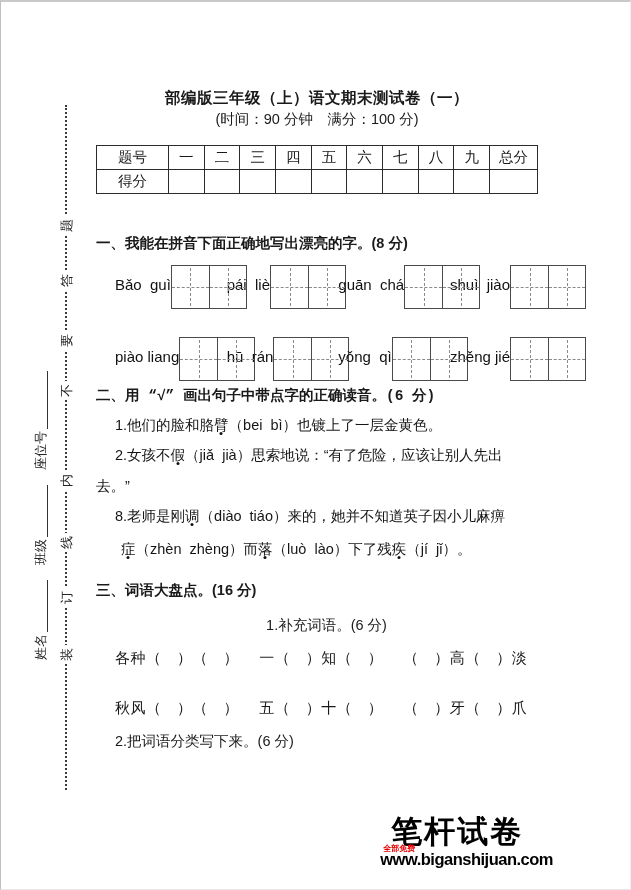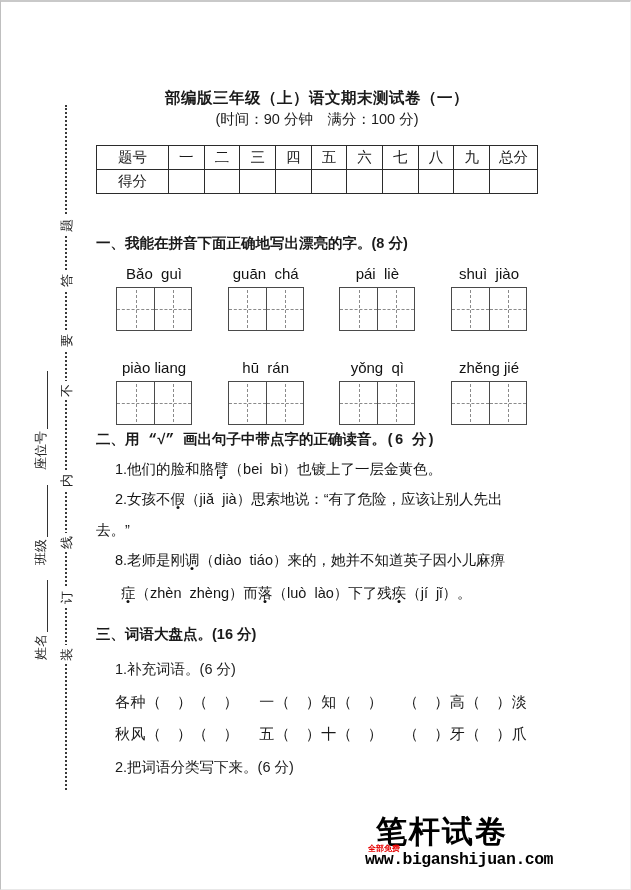--- a/index.html
+++ b/index.html
@@ -49,21 +49,21 @@
   table.score-table td.last { width:48px; }
 
   .sec-heading { font-size:14.5px; font-weight:bold; white-space:pre; }
   .h1 { margin-top:40px; }
   .h2 { margin-top:5px;font-family:Liberation Mono, monospace; }
   .h3 { margin-top:20px; }
 
   .pin-row { display:flex; justify-content:space-between; padding:0 10px 0 19px; }
   .pr1 { margin-top:12px; }
   .pr2 { margin-top:28px;gap:20px; }
-  .char-group { width:78px; display:flex; flex-direction:column; align-items:center; }
+  .char-group { width:78px; display:flex; flex-direction:row; align-items:center; }
   .pin-label { font-size:15px; white-space:pre; margin-bottom:5px; color:#111; }
   .tzg { display:flex; border:1.5px solid #4a4a4a; background:#fff; }
   .tzg-cell { width:37px; height:42px; position:relative; }
   .tzg-cell + .tzg-cell { border-left:1.2px solid #4a4a4a; }
   .tzg-cell::before {
     content:""; position:absolute; left:50%; top:2px; bottom:2px;
     border-left:1px dashed #8a8a8a;
   }
   .tzg-cell::after {
     content:""; position:absolute; top:50%; left:0; right:0;
@@ -75,40 +75,40 @@
   .ind1 { padding-left:19px; }
   .ind2 { padding-left:25px; }
   .mt8 { margin-top:8px; } .mt6 { margin-top:6px; } .mt7 { margin-top:7px; } .mt9 { margin-top:9px; }
   .dot-under { position:relative; }
   .dot-under::after {
     content:""; position:absolute; left:50%; bottom:-2px; width:3px; height:3px;
     border-radius:50%; background:#111; transform:translateX(-50%);
   }
 
   .sub-item { font-size:14.5px; line-height:22px; white-space:pre; }
-  .s3-sub1 { margin-top:14px; padding-left:19px; }
+  .s3-sub1 { margin-top:14px; padding-left:19px;text-align:center; }
   .fill-line { font-size:15px; line-height:24px; white-space:pre; padding-left:19px; letter-spacing:.5px; }
   .fl1 { margin-top:10px; }
-  .fl2 { margin-top:8px; }
+  .fl2 { margin-top:26px; }
   .s3-sub2 { margin-top:10px; padding-left:19px; }
 
   
   .brand-block { position:absolute; right:77px; bottom:20px; text-align:left; }
   .brand-name {
     font-family:"Liberation Serif","DejaVu Serif",serif;
     font-size:31px; font-weight:bold; letter-spacing:2px; color:#000;
     margin-left:11px; line-height:34px;
   }
   .brand-row { position:relative; margin-top:1px; }
   .brand-promo {
     position:absolute; left:3px; top:-7px; font-size:8px; font-weight:bold;
     color:#e60000; letter-spacing:0;
   }
   .brand-url {
-    font-family:Liberation Mono, monospace;
+    font-family:Liberation Sans, sans-serif;
     font-size:16.5px; font-weight:bold; color:#000; text-decoration:none;
     letter-spacing:-0.5px;
     text-align:right;
   }
 </style>
 </head>
 <body>
 
 <div class="page">
 
@@ -173,28 +173,28 @@
 
     <div class="pin-row pr1">
       <div class="char-group">
         <div class="pin-label">Bǎo  guì</div>
         <div class="tzg">
             <div class="tzg-cell"></div>
             <div class="tzg-cell"></div>
           </div>
       </div>
       <div class="char-group">
+        <div class="pin-label">pái  liè</div>
+        <div class="tzg">
+            <div class="tzg-cell"></div>
+            <div class="tzg-cell"></div>
+          </div>
+      </div>
+      <div class="char-group">
         <div class="pin-label">guān  chá</div>
-        <div class="tzg">
-            <div class="tzg-cell"></div>
-            <div class="tzg-cell"></div>
-          </div>
-      </div>
-      <div class="char-group">
-        <div class="pin-label">pái  liè</div>
         <div class="tzg">
             <div class="tzg-cell"></div>
             <div class="tzg-cell"></div>
           </div>
       </div>
       <div class="char-group">
         <div class="pin-label">shuì  jiào</div>
         <div class="tzg">
             <div class="tzg-cell"></div>
             <div class="tzg-cell"></div>

